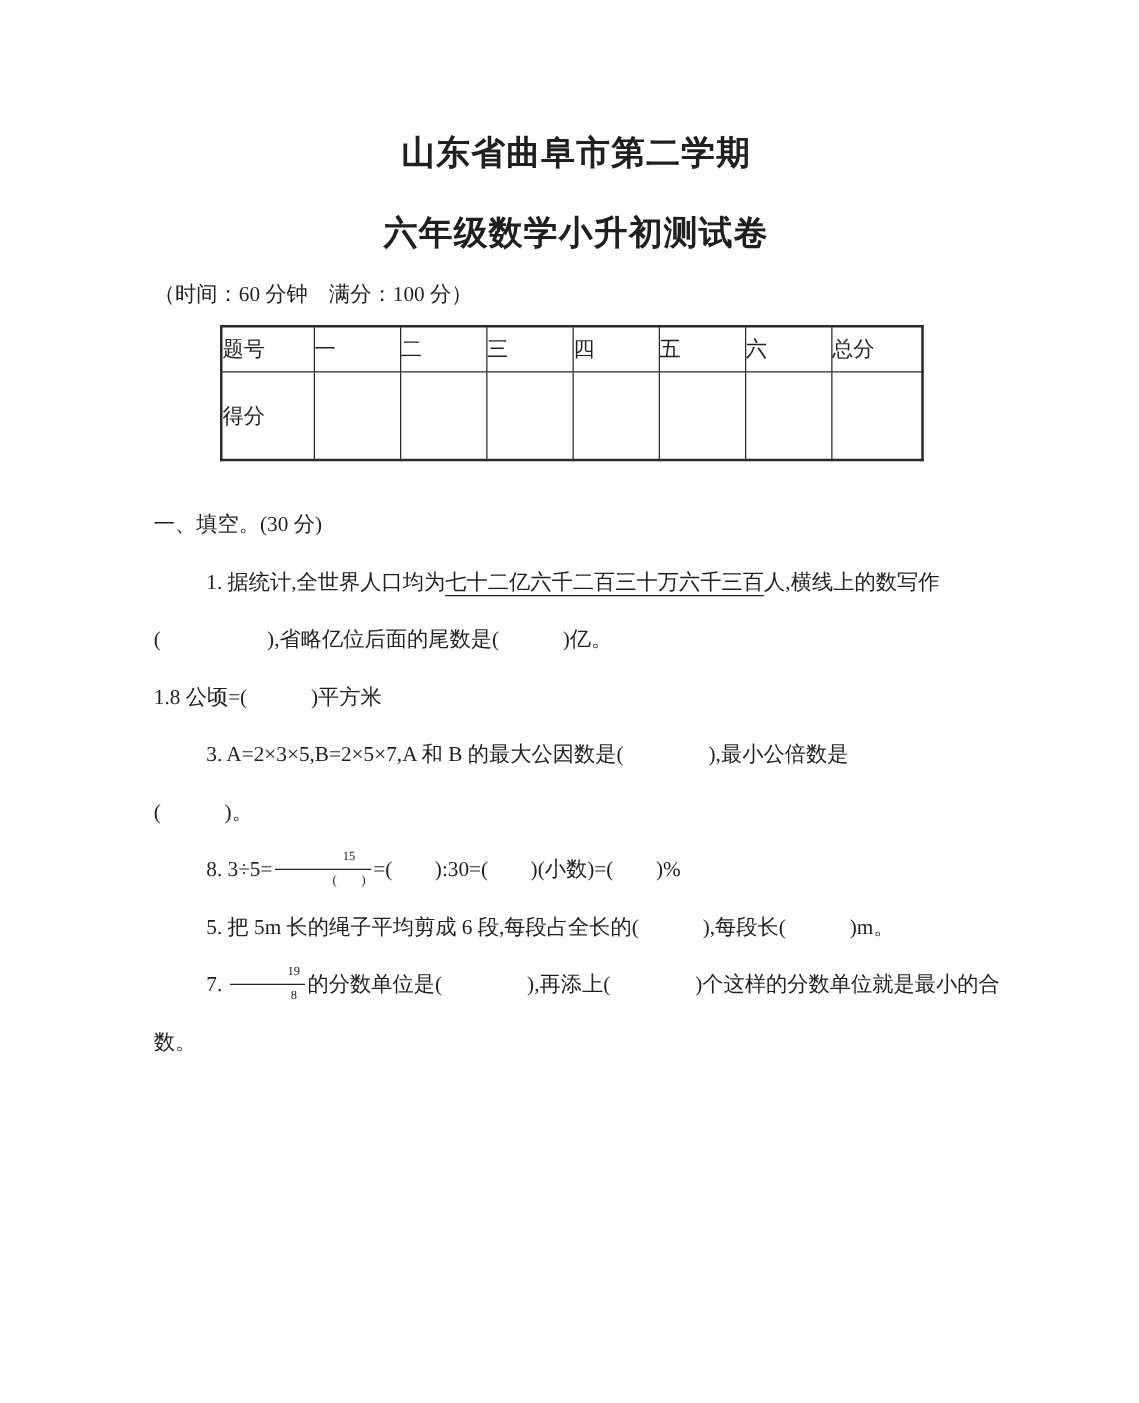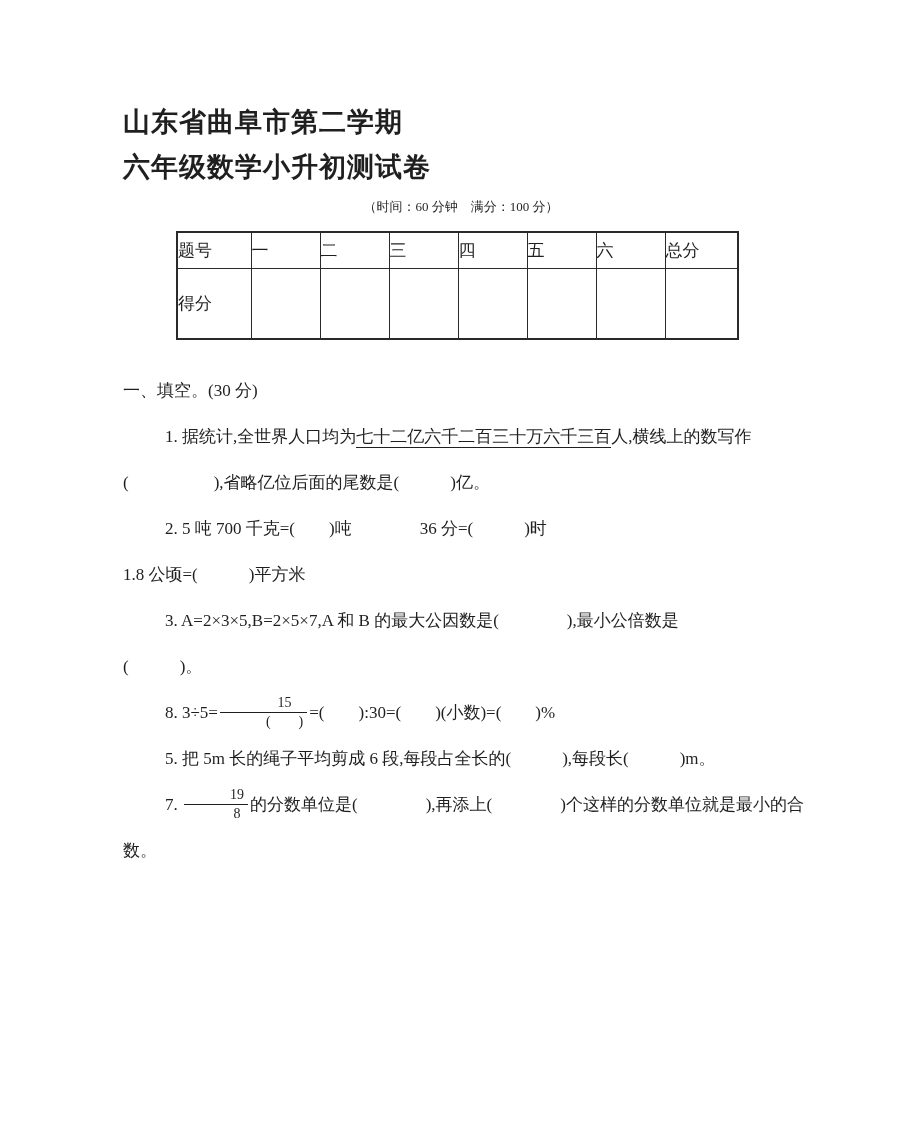--- a/index.html
+++ b/index.html
@@ -15,32 +15,32 @@
     overflow: hidden;
   }
   .page {
     box-sizing: border-box;
     width: 911px;
     height: 1122px;
     padding: 0 112px 0 123px;
   }
   
   .title {
+    text-align: center;
     font-size: 27px;
     font-weight: bold;
     line-height: 44px;
     letter-spacing: 1px;
   }
   .title-1 { padding-top: 100px; }
-  .title-2 { margin-top: 1px; }
+  .title-2 { margin-top: 20px; }
   .exam-info {
-    text-align: center;
-    font-size: 13px;
+    font-size: 17px;
     line-height: 32px;
-    margin-top: 2px;
+    margin-top: 12px;
   }
   
   table.score-table {
     border-collapse: collapse;
     table-layout: fixed;
     margin: 8px 0 0 53px;
     border: 2px solid #2a2a2a;
   }
   .score-table th, .score-table td {
     border: 1px solid #2a2a2a;
@@ -67,21 +67,21 @@
   .indent { text-indent: 42px; }
   .u {
     border-bottom: 1.5px solid #1f1f1f;
     padding-bottom: 1px;
   }
   .frac {
     display: inline-flex;
     flex-direction: column;
     text-align: center;
     vertical-align: middle;
-    font-size: 14px;
+    font-size: 10px;
     line-height: 16px;
     margin: 0 2px;
     position: relative;
     top: -2px;
     font-family: Liberation Serif, serif;
   }
   .frac .num {
     border-bottom: 1.2px solid #1f1f1f;
     padding: 0 4px 1px;
   }
@@ -131,21 +131,20 @@
   </tbody>
     </table>
 
   <div class="content">
 
     <div class="line">一、填空。(30 分)</div>
 
     <div class="line indent"><span>1. 据统计,全世界人口均为</span><span class="u">七十二亿六千二百三十万六千三百</span><span>人,横线上的数写作</span></div>
     <div class="line">(　　　　　),省略亿位后面的尾数是(　　　)亿。</div>
 
-    <div class="line indent">2. 5 吨 700 千克=(　　)吨　　　　36 分=(　　　)时</div>
     <div class="line">1.8 公顷=(　　　)平方米</div>
 
     <div class="line indent">3. A=2×3×5,B=2×5×7,A 和 B 的最大公因数是(　　　　),最小公倍数是</div>
     <div class="line">(　　　)。</div>
 
     <div class="line indent"><span>8. 3÷5=</span><span class="frac">
           <span class="num">15</span>
           <span class="den">(　　)</span>
         </span><span>=(　　):30=(　　)(小数)=(　　)%</span></div>
 

